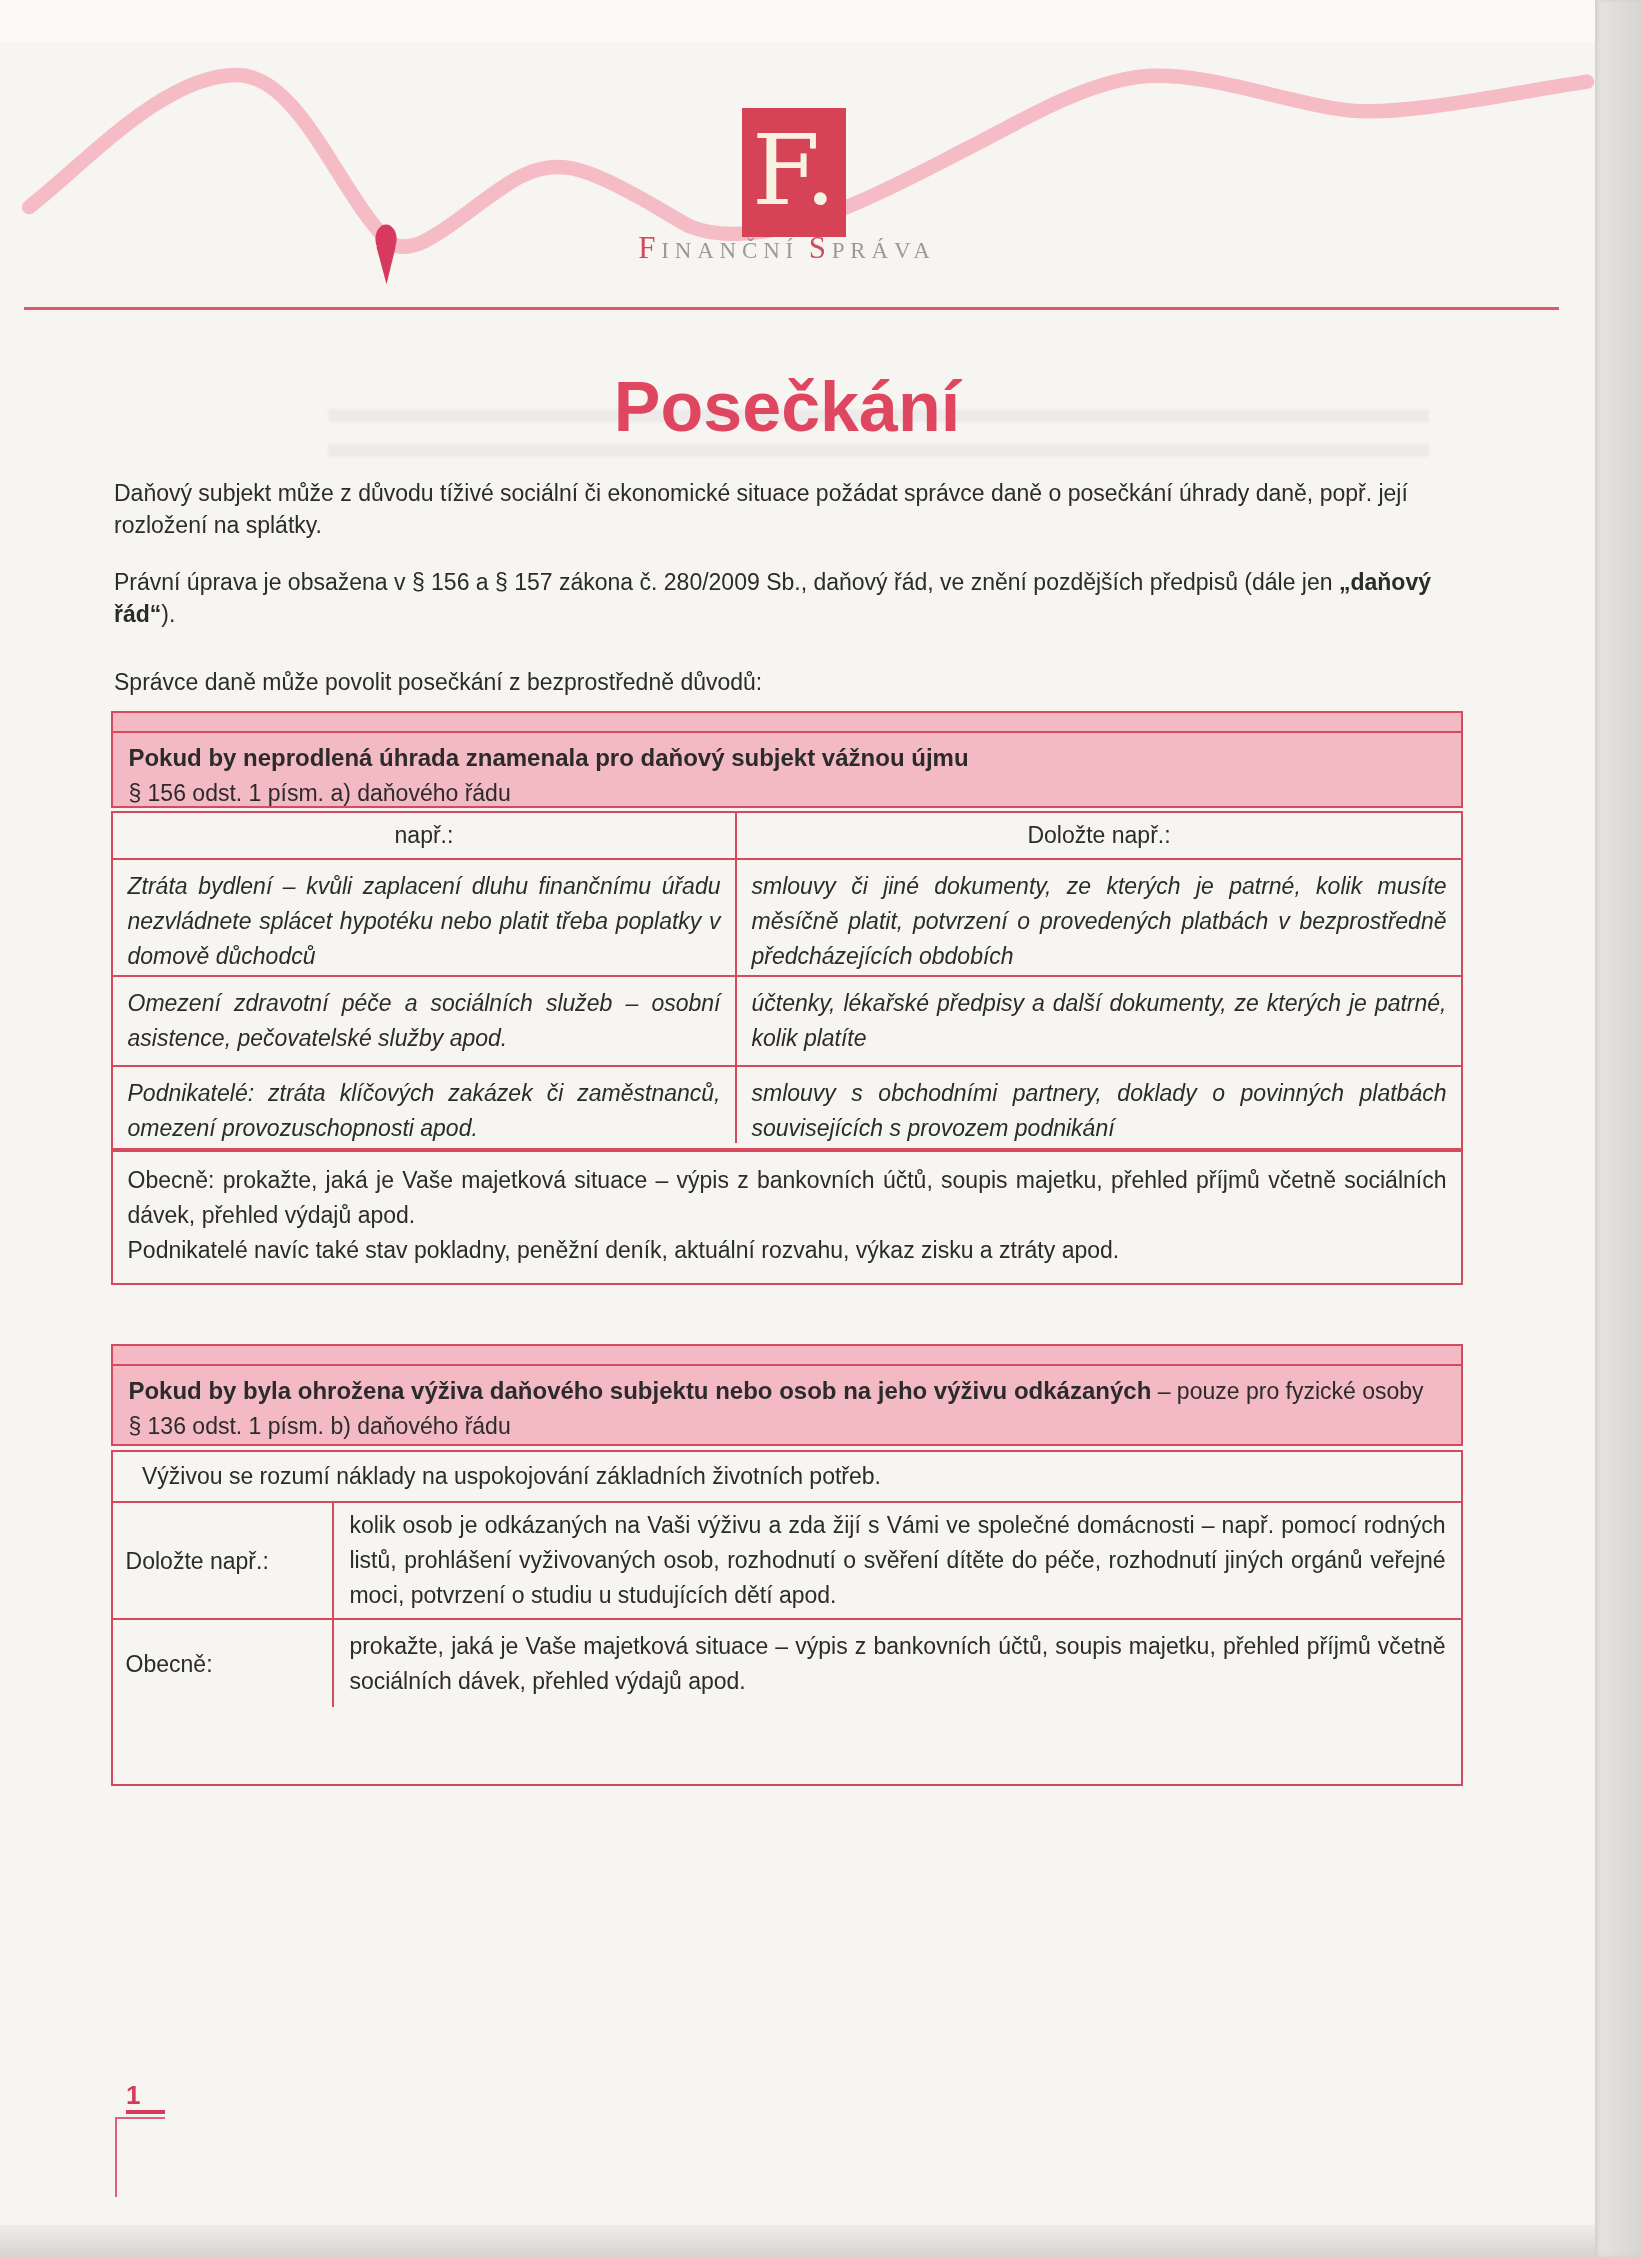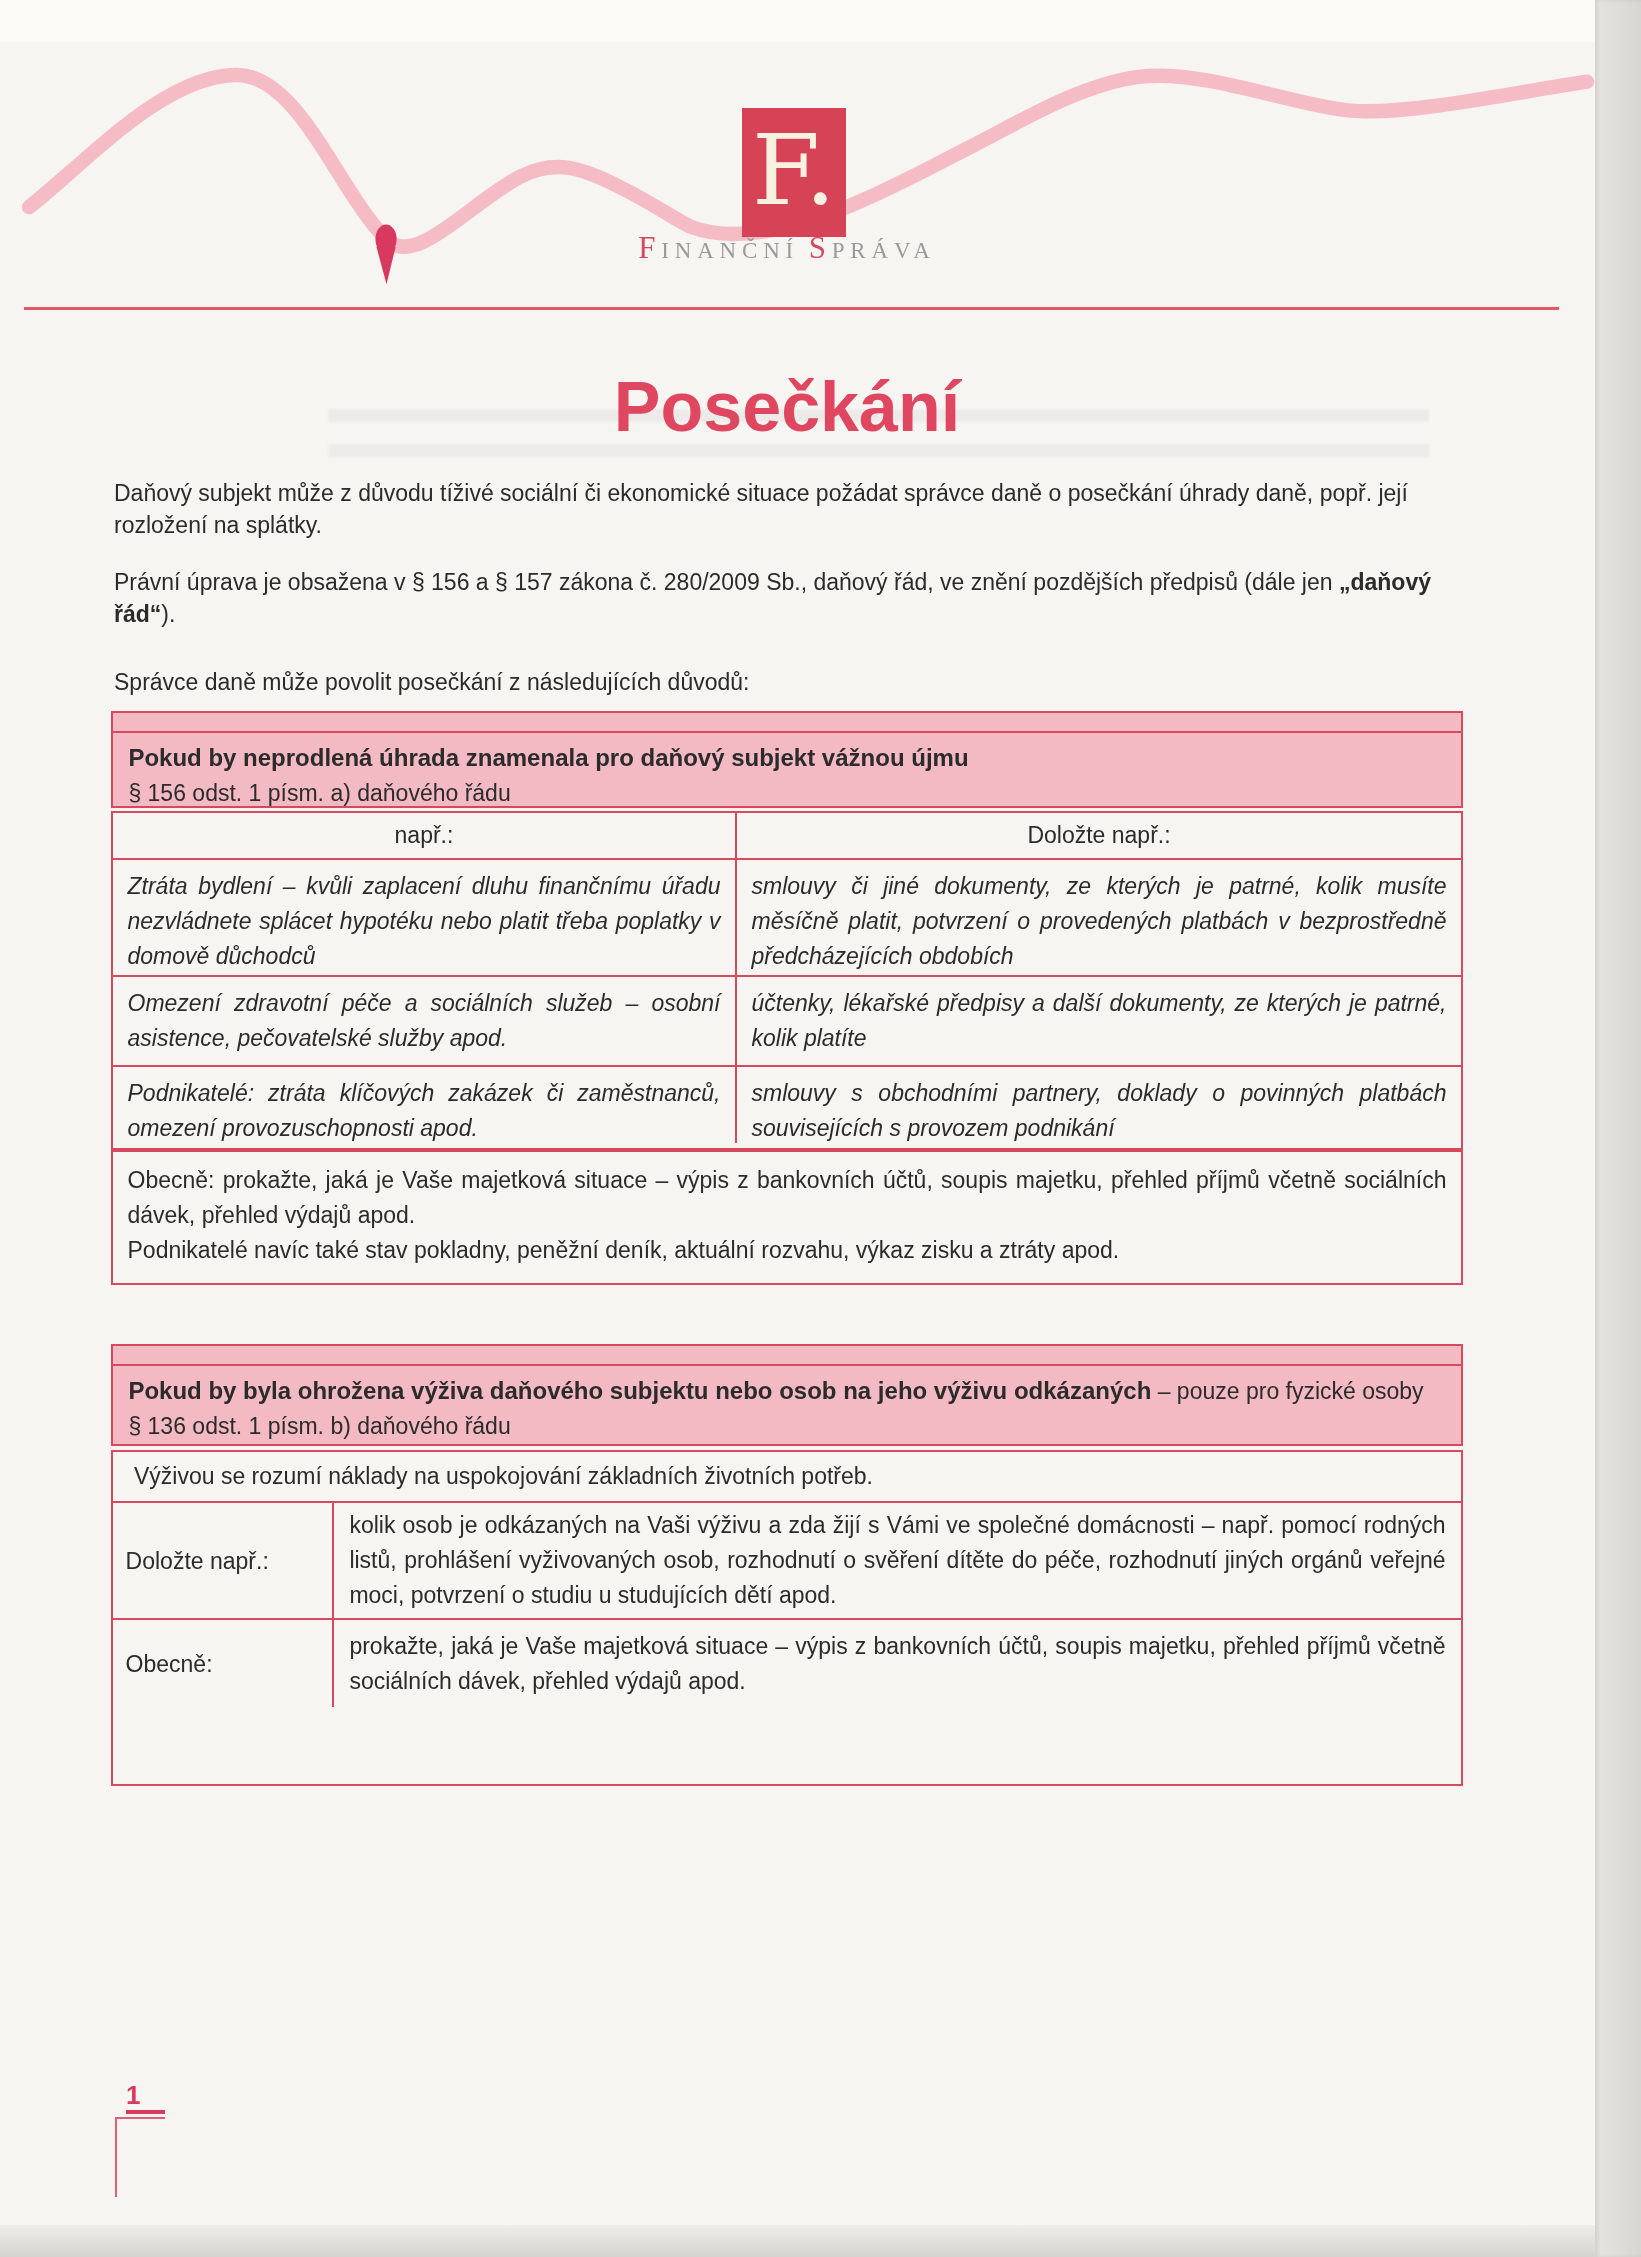--- a/index.html
+++ b/index.html
@@ -58,21 +58,21 @@
   .trow{display:flex;box-sizing:border-box;}
   .bt{border-top:2.9px solid var(--bd);}
   .cl{width:624px;border-right:2.9px solid var(--bd);box-sizing:border-box;}
   .cr{flex:1;box-sizing:border-box;}
   .cc{display:flex;align-items:center;justify-content:center;font-size:23px;}
   .cell{padding:8.7px 14.5px;font-size:23px;line-height:35px;text-align:justify;font-style:italic;}
   .r1{height:45px;} .r2{height:117px;} .r3{height:90px;} .r4{height:78px;}
   .t1foot{top:1150px;height:135px;padding:10.6px 14.5px;font-size:23px;line-height:35px;box-sizing:border-box;}
   .t1foot .jl{text-align:justify;}
   .t2rows{top:1450px;height:336px;}
-  .full-row{display:flex;align-items:center;padding:0 21px;font-size:23px;box-sizing:border-box;}
+  .full-row{display:flex;align-items:center;padding:0 29px;font-size:23px;box-sizing:border-box;}
   .fr1{height:49px;}
   .lab{width:221px;border-right:2.9px solid var(--bd);box-sizing:border-box;
     display:flex;align-items:center;padding-left:12.6px;font-size:23px;line-height:34px;
     white-space:pre-line;}
   .txt{flex:1;display:flex;align-items:center;box-sizing:border-box;}
   .txt > div{padding:5.8px 15.4px;font-size:23px;line-height:35px;text-align:justify;width:100%;}
   .tr2{height:117px;} .tr3{height:89px;} .tr4{height:76px;}
   
   .pagenum{position:absolute;left:126px;top:2080px;font-size:26px;font-weight:bold;color:#d83a5c;}
   .pagenum-line{position:absolute;left:126px;top:2110px;width:39px;height:3.9px;background:#d83a5c;}
@@ -107,21 +107,21 @@
 
 <div class="bleed" style="left:328px;top:409px;width:1101px;height:60px"></div>
 <div class="bleed" style="left:666px;top:726px;width:753px;height:73px"></div>
 
 <div class="title">Posečkání</div>
 
 <div class="para p1">Daňový subjekt může z důvodu tíživé sociální či ekonomické situace požádat správce daně o posečkání úhrady daně, popř. její rozložení na splátky.</div>
 
 <div class="para p2"><span>Právní úprava je obsažena v § 156 a § 157 zákona č. 280/2009 Sb., daňový řád, ve znění pozdějších předpisů (dále jen </span><b>„daňový řád“</b><span>).</span></div>
 
-<div class="para lead">Správce daně může povolit posečkání z následujících důvodů:</div>
+<div class="para lead">Správce daně může povolit posečkání z bezprostředně důvodů:</div>
 
 <div class="box thead t1head">
   <div class="thead-inner">
     <div><b>Pokud by neprodlená úhrada znamenala pro daňový subjekt vážnou újmu</b></div>
     <div>§ 156 odst. 1 písm. a) daňového řádu</div>
   </div>
 </div>
 
 <div class="box t1rows">
   <div class="trow r1">

